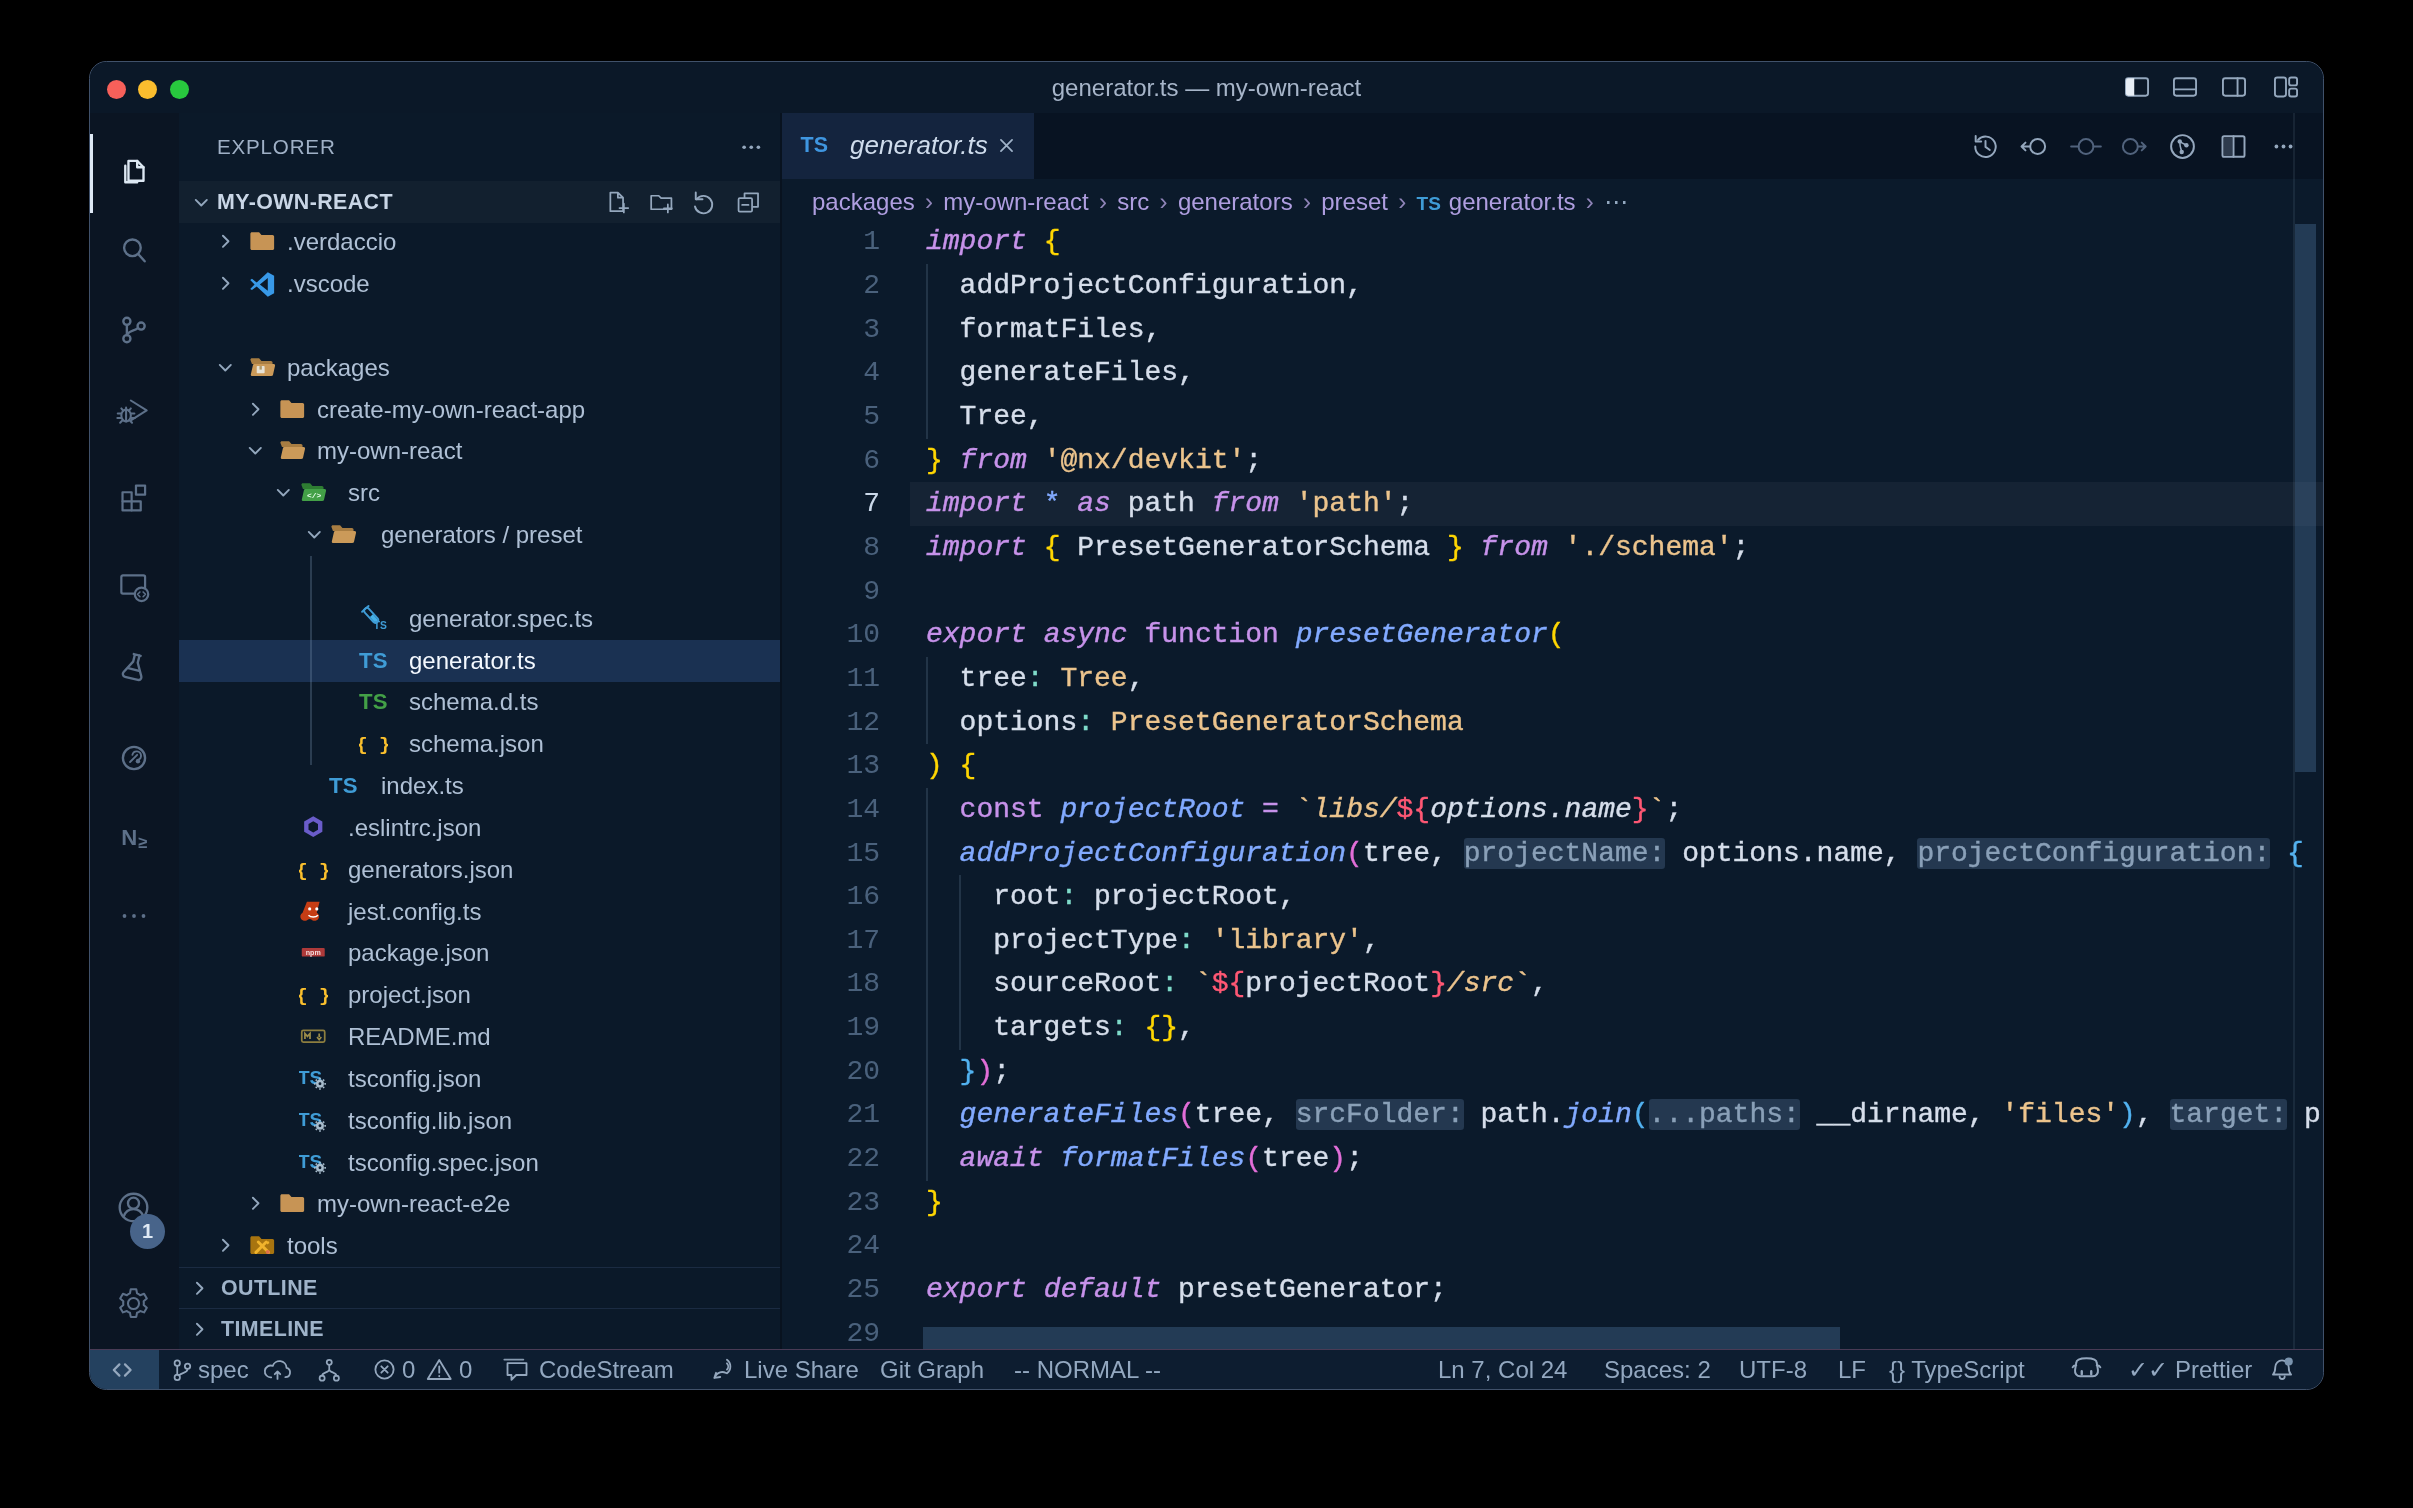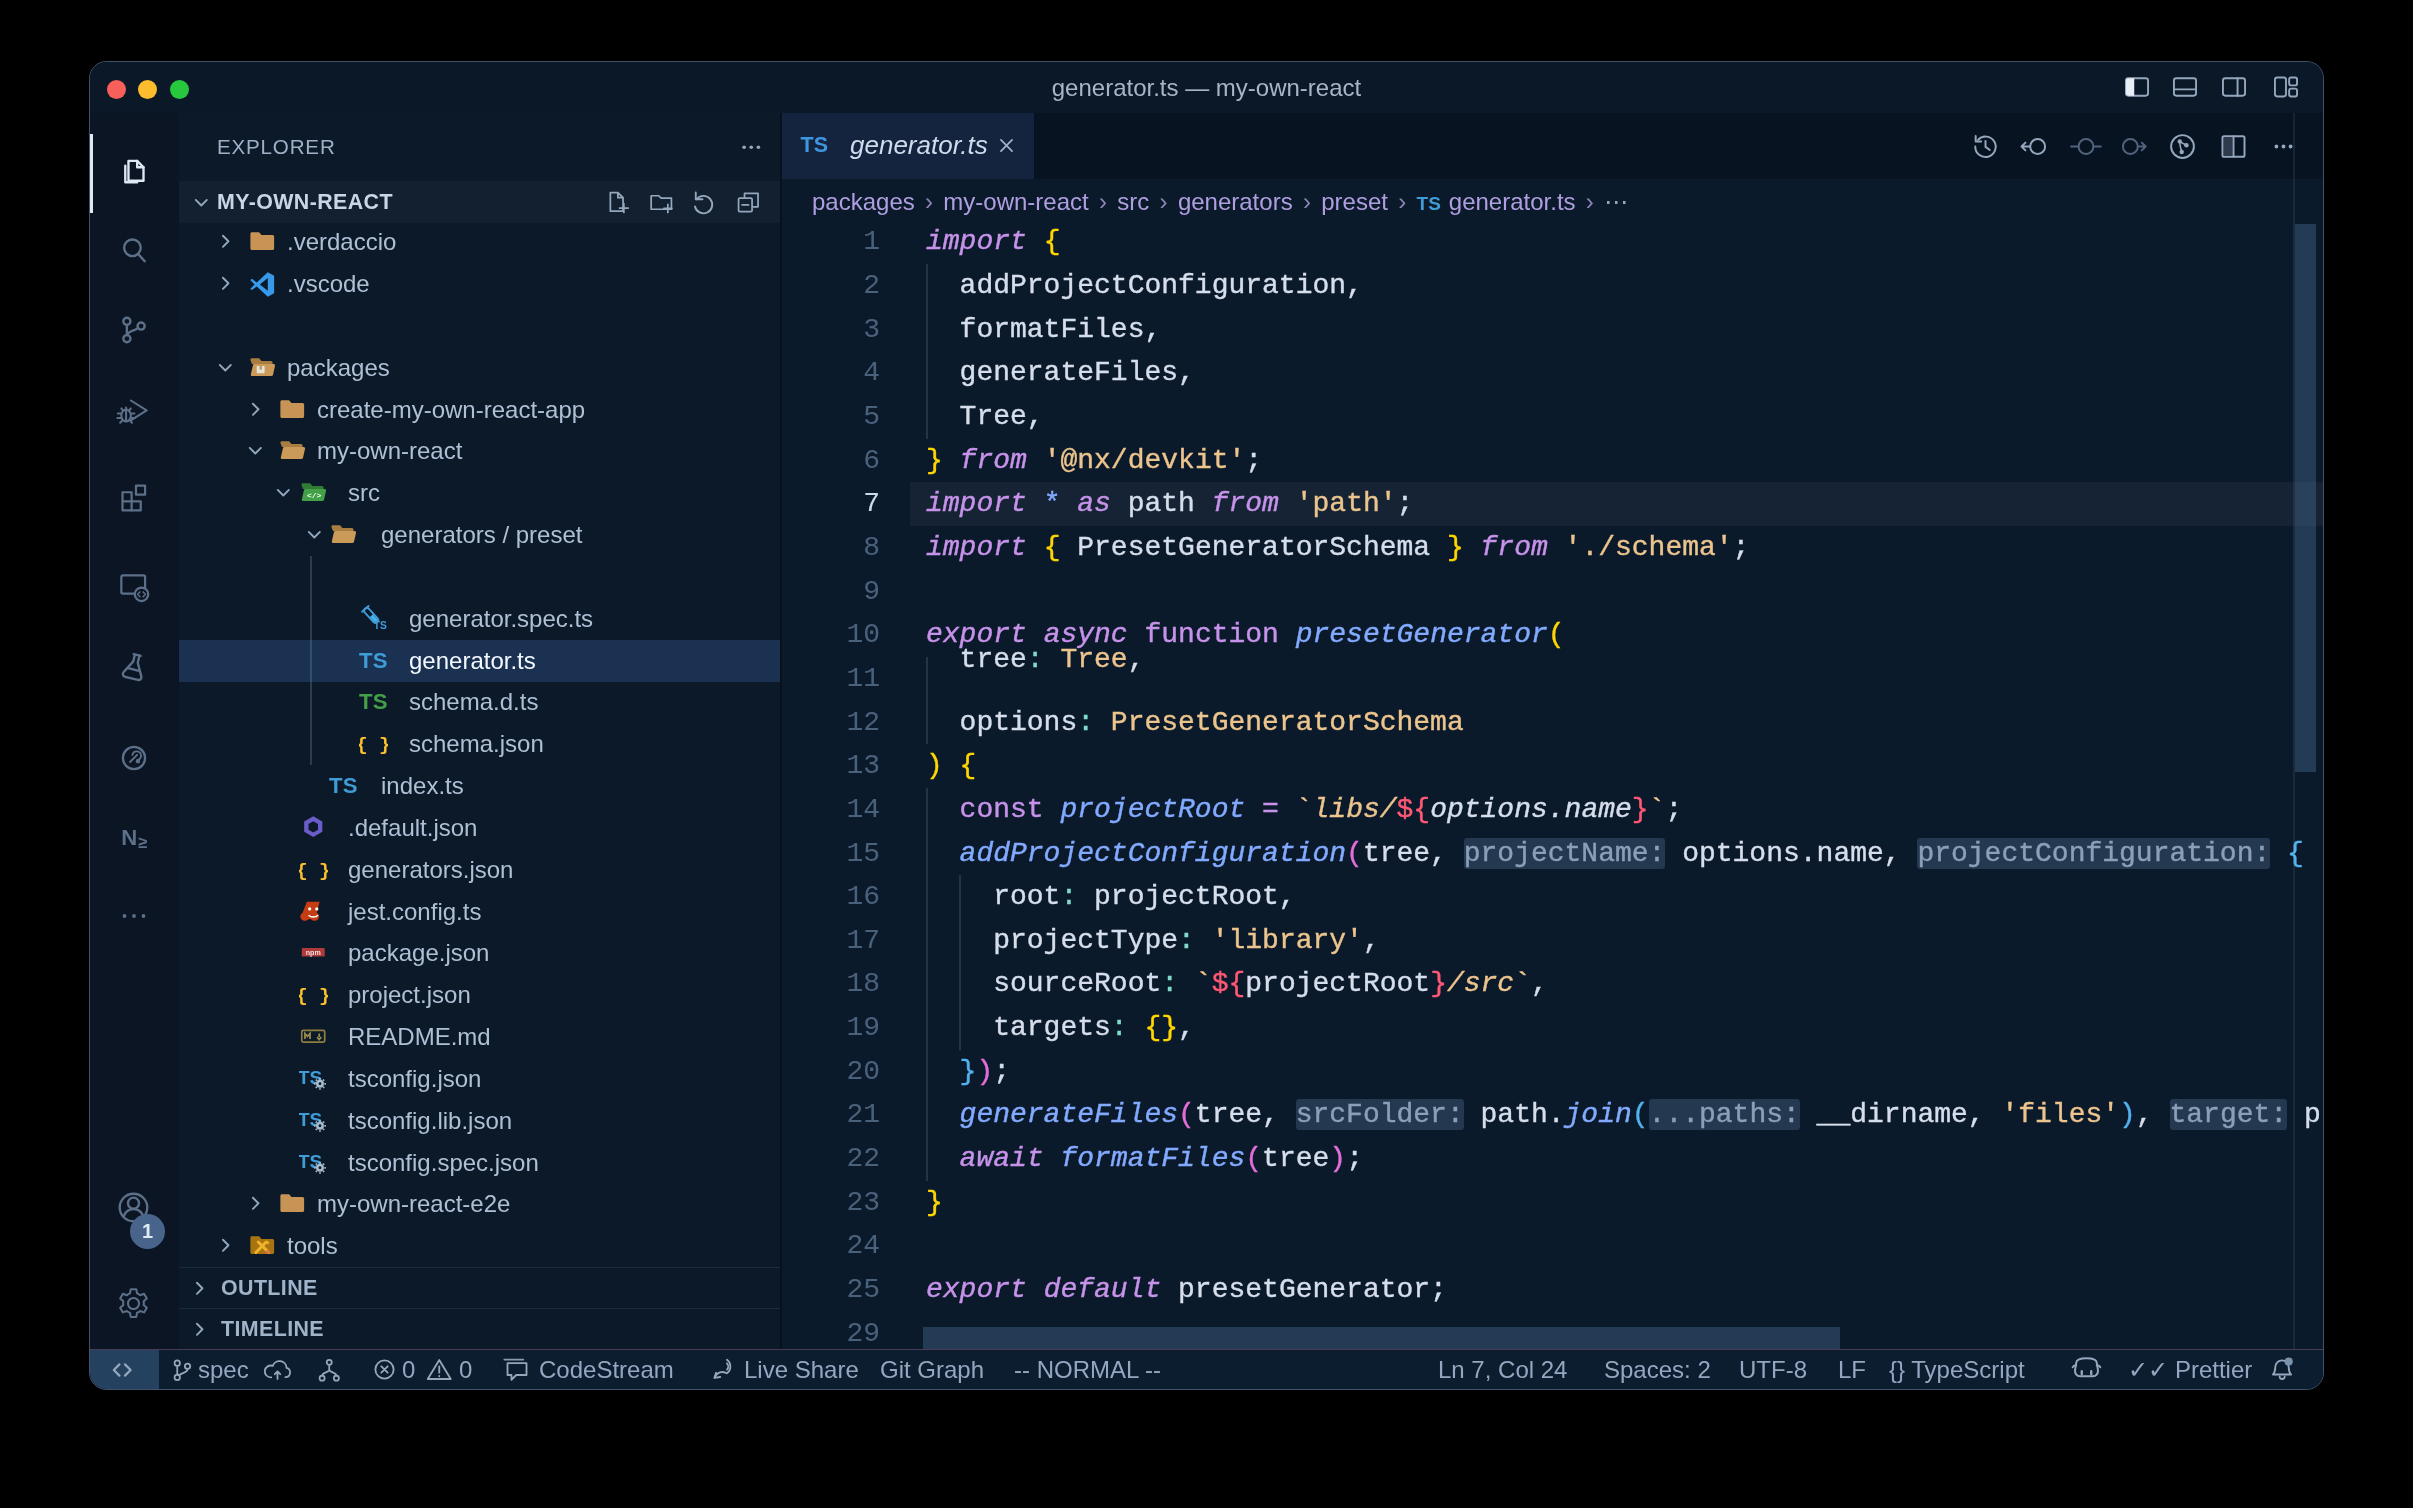--- a/index.html
+++ b/index.html
@@ -330,21 +330,21 @@
         <div class="ticon" style="left:150px"><svg width="28.5" height="28.5" viewBox="0 0 36 36">
             <text x="18" y="28" font-family="Liberation Sans" font-size="28" font-weight="bold" fill="#3f9cd6" text-anchor="middle">TS</text>
           </svg></div>
         <div class="tname" style="left:202px">index.ts</div>
       </div>
       <div class="trow" style="top:694px">
         <div class="ticon" style="left:120px"><svg width="28.5" height="28.5" viewBox="0 0 36 36">
             <path d="M18 4 l11.5 6.6 v13.2 L18 30.4 l-11.5-6.6 v-13.2 z" fill="#6a5cc9"></path>
             <path d="M18 10.5 l6 3.5 v7 L18 24.5 l-6-3.5 v-7 z" fill="#0b1929"></path>
           </svg></div>
-        <div class="tname" style="left:169px">.default.json</div>
+        <div class="tname" style="left:169px">.eslintrc.json</div>
       </div>
       <div class="trow" style="top:736px">
         <div class="ticon" style="left:120px"><svg width="28.5" height="28.5" viewBox="0 0 36 36">
             <text x="18" y="27" font-family="Liberation Mono" font-size="24" font-weight="bold" fill="#fbc02d" text-anchor="middle">{ }</text>
           </svg></div>
         <div class="tname" style="left:169px">generators.json</div>
       </div>
       <div class="trow" style="top:778px">
         <div class="ticon" style="left:120px"><svg width="28.5" height="28.5" viewBox="0 0 36 36">
             <path d="M10 6 h16 l-3.5 14 c3 2 3.5 5 2 7.5 -2 3 -6.5 3.5 -9 1 -1-1-3-1-4 0 -2.5 2.5 -7 2 -9-1 -1.5-2.5-1-5.5 2-7.5 z" fill="#c63d14"></path>
@@ -486,21 +486,21 @@
       <div class="cline" style="top:107px"><i class="k">import</i> <span class="b1">{</span></div>
         <div class="cline" style="top:151px">  addProjectConfiguration,</div>
         <div class="cline" style="top:195px">  formatFiles,</div>
         <div class="cline" style="top:238px">  generateFiles,</div>
         <div class="cline" style="top:282px">  Tree,</div>
         <div class="cline" style="top:369px"><i class="k">import</i> <span class="st">*</span> <i class="k">as</i> path <i class="k">from</i> <span class="t">'path'</span>;</div>
         <div class="cline" style="top:326px"><span class="b1">}</span> <i class="k">from</i> <span class="t">'@nx/devkit'</span>;</div>
         <div class="cline" style="top:413px"><i class="k">import</i> <span class="b1">{</span> PresetGeneratorSchema <span class="b1">}</span> <i class="k">from</i> <span class="t">'./schema'</span>;</div>
         <div class="cline" style="top:457px"></div>
         <div class="cline" style="top:500px"><i class="k">export</i> <i class="k">async</i> <span class="kk">function</span> <i class="f">presetGenerator</i><span class="b1">(</span></div>
-        <div class="cline" style="top:525px">  tree<span class="tl">:</span> <span class="t">Tree</span>,</div>
+        <div class="cline" style="top:544px">  tree<span class="tl">:</span> <span class="t">Tree</span>,</div>
         <div class="cline" style="top:588px">  options<span class="tl">:</span> <span class="t">PresetGeneratorSchema</span></div>
         <div class="cline" style="top:631px"><span class="b1">) {</span></div>
         <div class="cline" style="top:675px">  <span class="kk">const</span> <i class="f">projectRoot</i> <span class="eq">=</span> <span class="t">`</span><i class="t">libs/</i><span class="rd">${</span><i class="vi">options.name</i><span class="rd">}</span><span class="t">`</span>;</div>
         <div class="cline" style="top:719px">  <i class="f">addProjectConfiguration</i><span class="b2">(</span>tree, <span class="ih">projectName:</span> options.name, <span class="ih">projectConfiguration:</span> <span class="b3">{</span></div>
         <div class="cline" style="top:762px">    root<span class="tl">:</span> projectRoot,</div>
         <div class="cline" style="top:806px">    projectType<span class="tl">:</span> <span class="t">'library'</span>,</div>
         <div class="cline" style="top:849px">    sourceRoot<span class="tl">:</span> <span class="t">`</span><span class="rd">${</span>projectRoot<span class="rd">}</span><i class="t">/src</i><span class="t">`</span>,</div>
         <div class="cline" style="top:893px">    targets<span class="tl">:</span> <span class="b1">{}</span>,</div>
         <div class="cline" style="top:937px">  <span class="b3">}</span><span class="b2">)</span>;</div>
         <div class="cline" style="top:980px">  <i class="f">generateFiles</i><span class="b2">(</span>tree, <span class="ih">srcFolder:</span> path.<i class="f">join</i><span class="b3">(</span><span class="ih">...paths:</span> __dirname, <span class="t">'files'</span><span class="b3">)</span>, <span class="ih">target:</span> proje</div>

